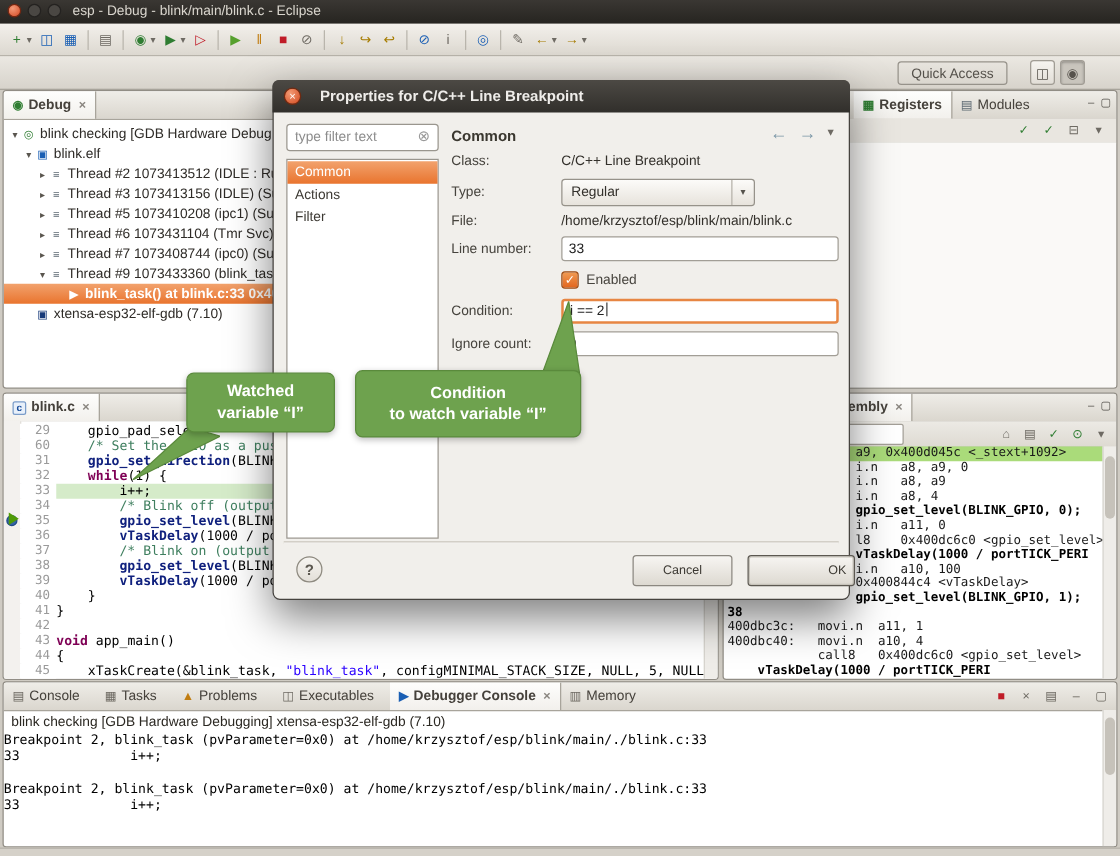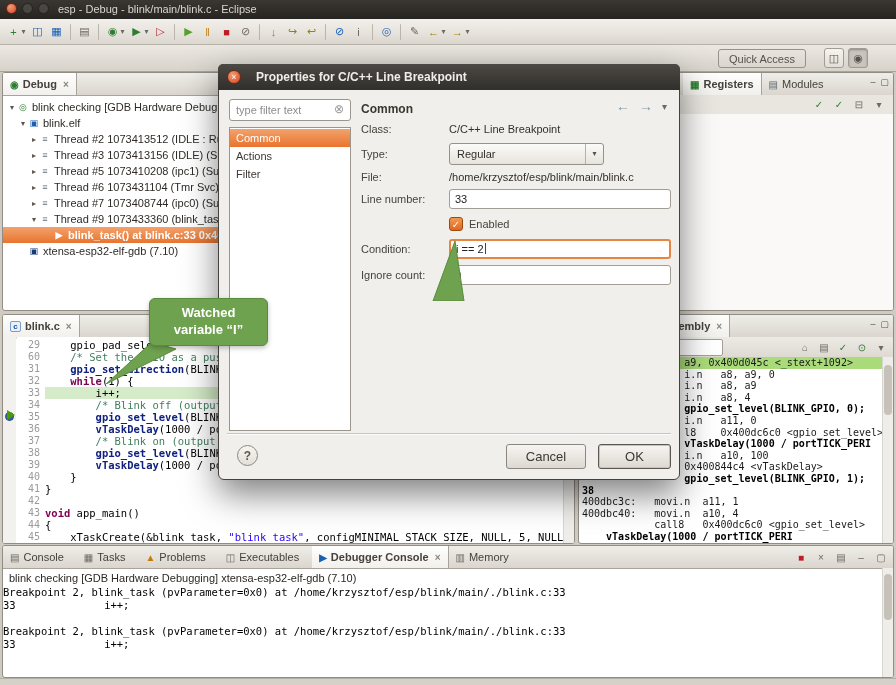--- a/index.html
+++ b/index.html
@@ -167,23 +167,23 @@
   .inp-cond{top:174px;border:2px solid #e78643;line-height:16px;}
   .caret{display:inline-block;width:1px;height:11px;background:#444;vertical-align:-1px;margin-left:1px;}
   .lab-ignore{top:204px}
   .inp-ignore{top:200px}
   .dsep{position:absolute;left:8px;right:8px;top:368px;height:1px;background:#c9c5bc;
     border-bottom:1px solid #fdfcfa;}
   .dhelp{position:absolute;left:18px;top:380px;width:21px;height:21px;border-radius:50%;
     border:1px solid #8d897f;background:linear-gradient(#f7f5f1,#e3dfd8);color:#5c5850;
     font-size:12px;font-weight:bold;text-align:center;line-height:20px;box-sizing:border-box;}
   .dbtn{position:absolute;top:379px;height:25px;border-radius:3px;border:1px solid #8b8780;
-    background:linear-gradient(#f7f5f2,#ddd9d1);font-size:13px;color:#3b3832;font-family:inherit;}
+    background:linear-gradient(#f7f5f2,#ddd9d1);font-size:10px;color:#3b3832;font-family:inherit;}
   .dcancel{left:287px;width:80px;}
-  .dok{left:379px;width:73px;border-color:#5c5851;box-shadow:inset 0 0 0 1px #c7c3ba;}
+  .dok{left:379px;width:86px;border-color:#5c5851;box-shadow:inset 0 0 0 1px #c7c3ba;text-align:right;}
 
   
   .co{position:absolute;z-index:70;background:#6ea24e;border:1px solid #5a8a3c;border-radius:6px;
     color:#fff;font-weight:bold;font-size:13px;display:flex;flex-direction:column;
     align-items:center;justify-content:center;text-align:center;box-shadow:0 2px 5px rgba(0,0,0,.25);
     box-sizing:border-box;line-height:1.3;}
   .co1{left:149px;top:298px;width:119px;height:48px;}
   .co2{left:284px;top:296px;width:181px;height:54px;}
   .tail{position:absolute;z-index:69;}
   .tail1{left:106px;top:342px;}
@@ -684,14 +684,18 @@
     <polygon points="46,0 70,7 0,42" fill="#6ea24e" stroke="#5a8a3c" stroke-width="1"></polygon>
   </svg>
   <div class="co co1">
     <span>Watched</span>
     <span>variable “I”</span>
   </div>
 
   <svg class="tail tail2" width="34" height="60" viewBox="0 0 34 60">
     <polygon points="2,60 33,60 24,0" fill="#6ea24e" stroke="#5a8a3c" stroke-width="1"></polygon>
   </svg>
+  <div class="co co2">
+    <span>Condition</span>
+    <span>to watch variable “I”</span>
+  </div>
 
 </div>
 
 </body></html>

